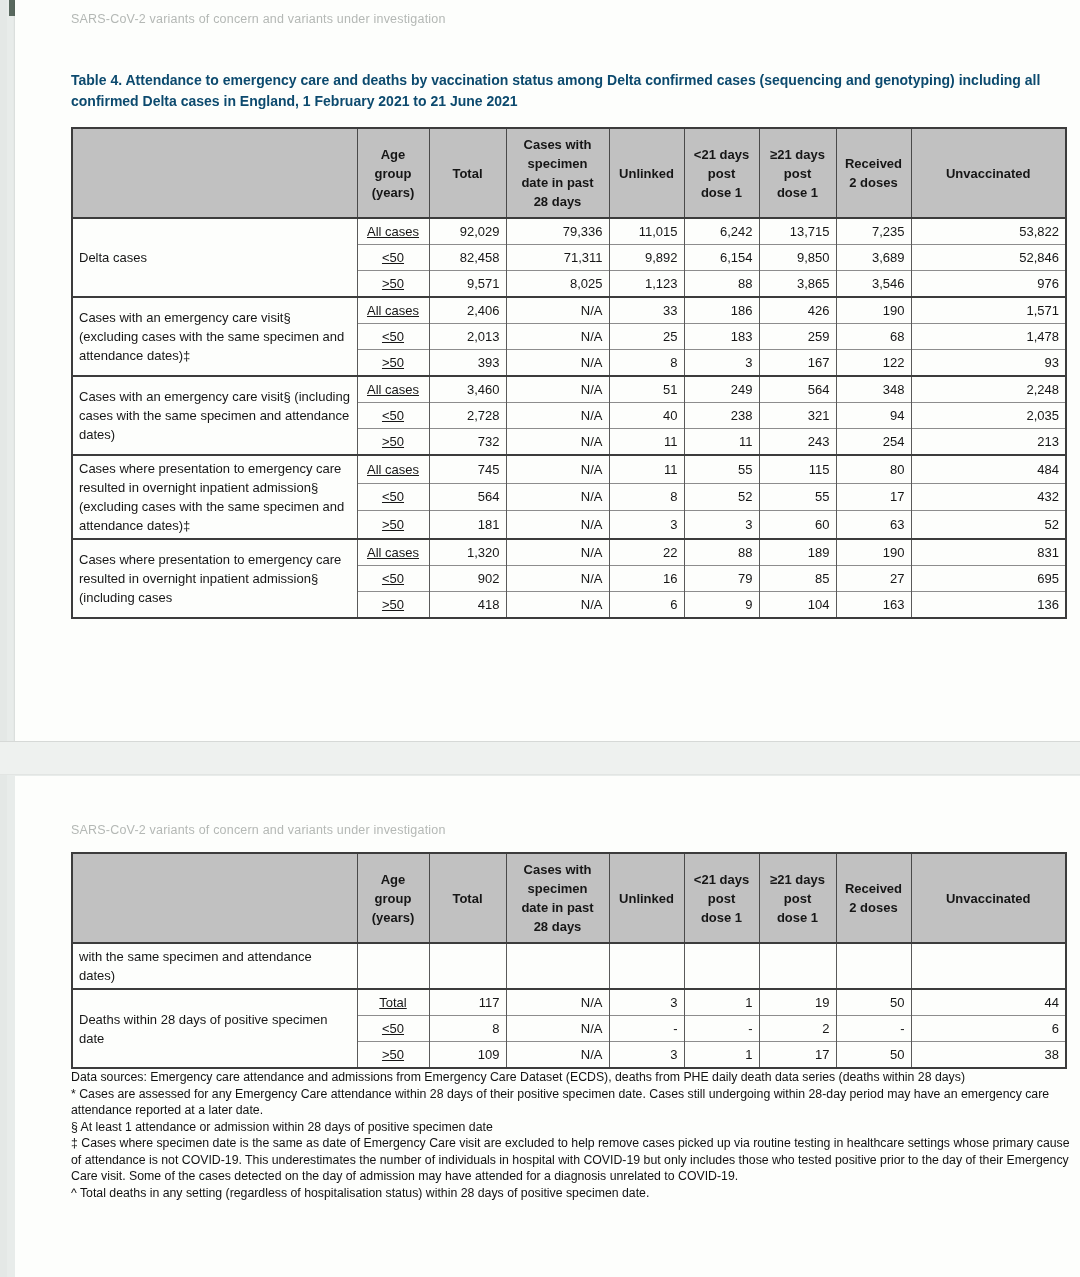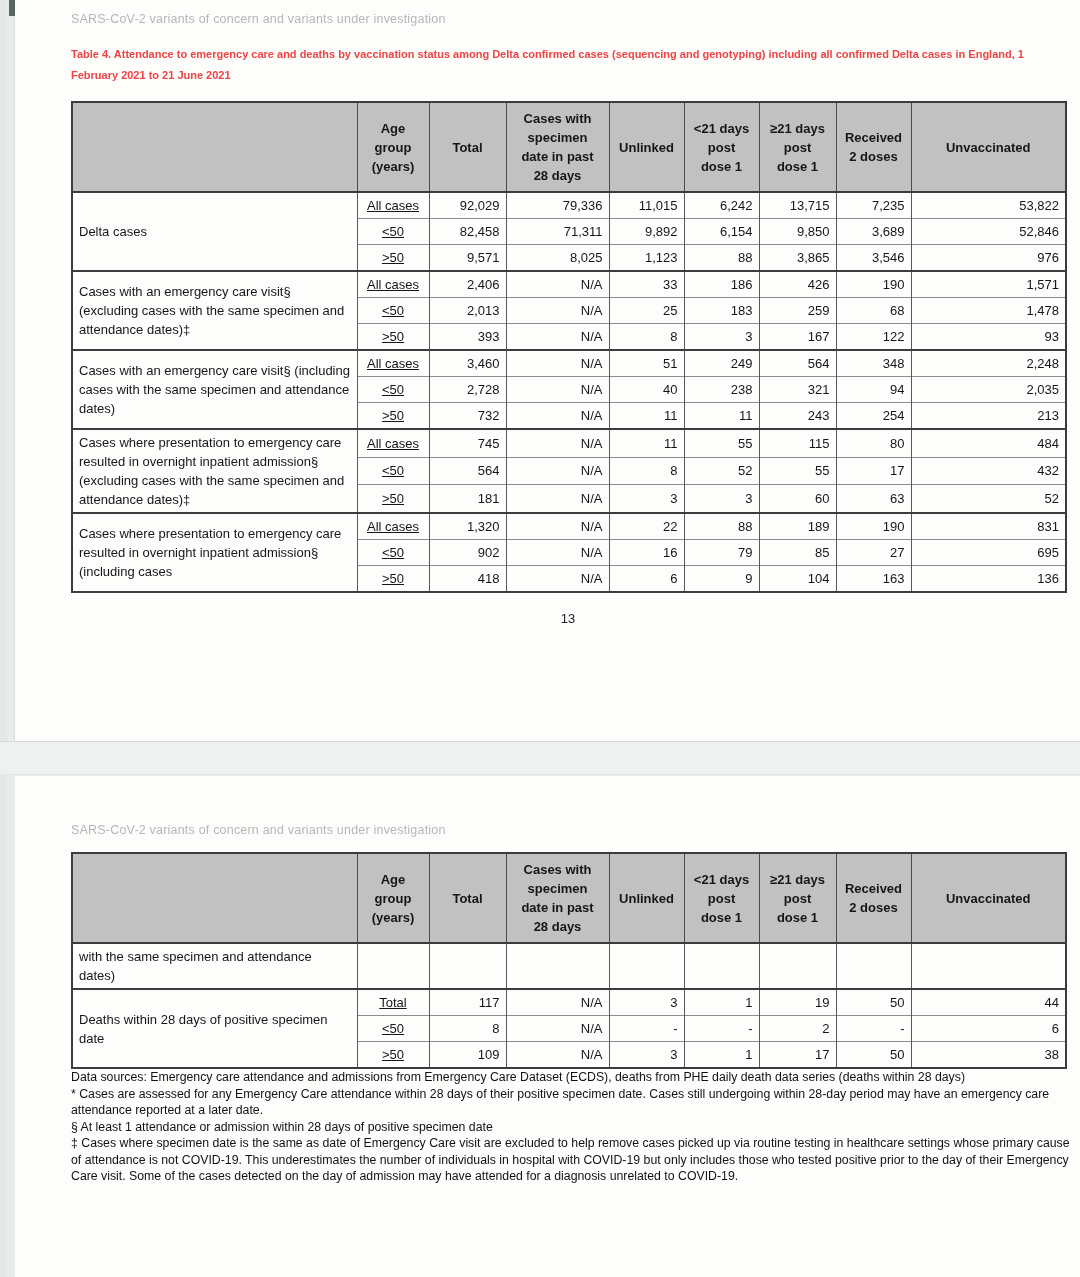--- a/index.html
+++ b/index.html
@@ -30,22 +30,22 @@
   .page2 { top: 776px; height: 501px; }
   .content { padding-left: 56px; padding-right: 16px; }
 
   .running-header {
     font-size: 12.5px; color: #b4b8b5; letter-spacing: .2px;
   }
   .page1 .running-header { padding-top: 12px; }
   .page2 .running-header { padding-top: 47px; }
 
   .table-title {
-    margin-top: 18px; width: 995px;
-    font-size: 11px; font-weight: bold; line-height: 21px; color: #ef4444;
+    margin-top: 44px; width: 995px;
+    font-size: 14px; font-weight: bold; line-height: 21px; color: #0c4a6e;
   }
 
   table.data-table {
     margin-top: 15px;
     border-collapse: collapse; table-layout: fixed;
     width: 994px;
     font-size: 13px;
     border: 2px solid #3c3c3c;
     padding-left: 8px;
   }
@@ -292,21 +292,20 @@
               <td class="num-cell">N/A</td>
               <td class="num-cell">6</td>
               <td class="num-cell">9</td>
               <td class="num-cell">104</td>
               <td class="num-cell">163</td>
               <td class="num-cell">136</td>
             </tr>
           </tbody>
         </table>
       </div>
-    <div class="page-number">13</div>
   </div>
 </div>
 
 <div class="page-gap"></div>
 
 <div class="page page2">
   <div class="content">
     <div class="running-header">SARS-CoV-2 variants of concern and variants under investigation</div>
     <div data-table="table2">
         <table class="data-table">
@@ -390,15 +389,16 @@
               <td class="num-cell">38</td>
             </tr>
           </tbody>
         </table>
       </div>
     <div class="footnotes">
         <p>Data sources: Emergency care attendance and admissions from Emergency Care Dataset (ECDS), deaths from PHE daily death data series (deaths within 28 days)</p>
         <p>* Cases are assessed for any Emergency Care attendance within 28 days of their positive specimen date. Cases still undergoing within 28-day period may have an emergency care attendance reported at a later date.</p>
         <p>§ At least 1 attendance or admission within 28 days of positive specimen date</p>
         <p>‡ Cases where specimen date is the same as date of Emergency Care visit are excluded to help remove cases picked up via routine testing in healthcare settings whose primary cause of attendance is not COVID-19. This underestimates the number of individuals in hospital with COVID-19 but only includes those who tested positive prior to the day of their Emergency Care visit. Some of the cases detected on the day of admission may have attended for a diagnosis unrelated to COVID-19.</p>
+        <p>^ Total deaths in any setting (regardless of hospitalisation status) within 28 days of positive specimen date.</p>
       </div>
   </div>
 </div>
 
 </body></html>

